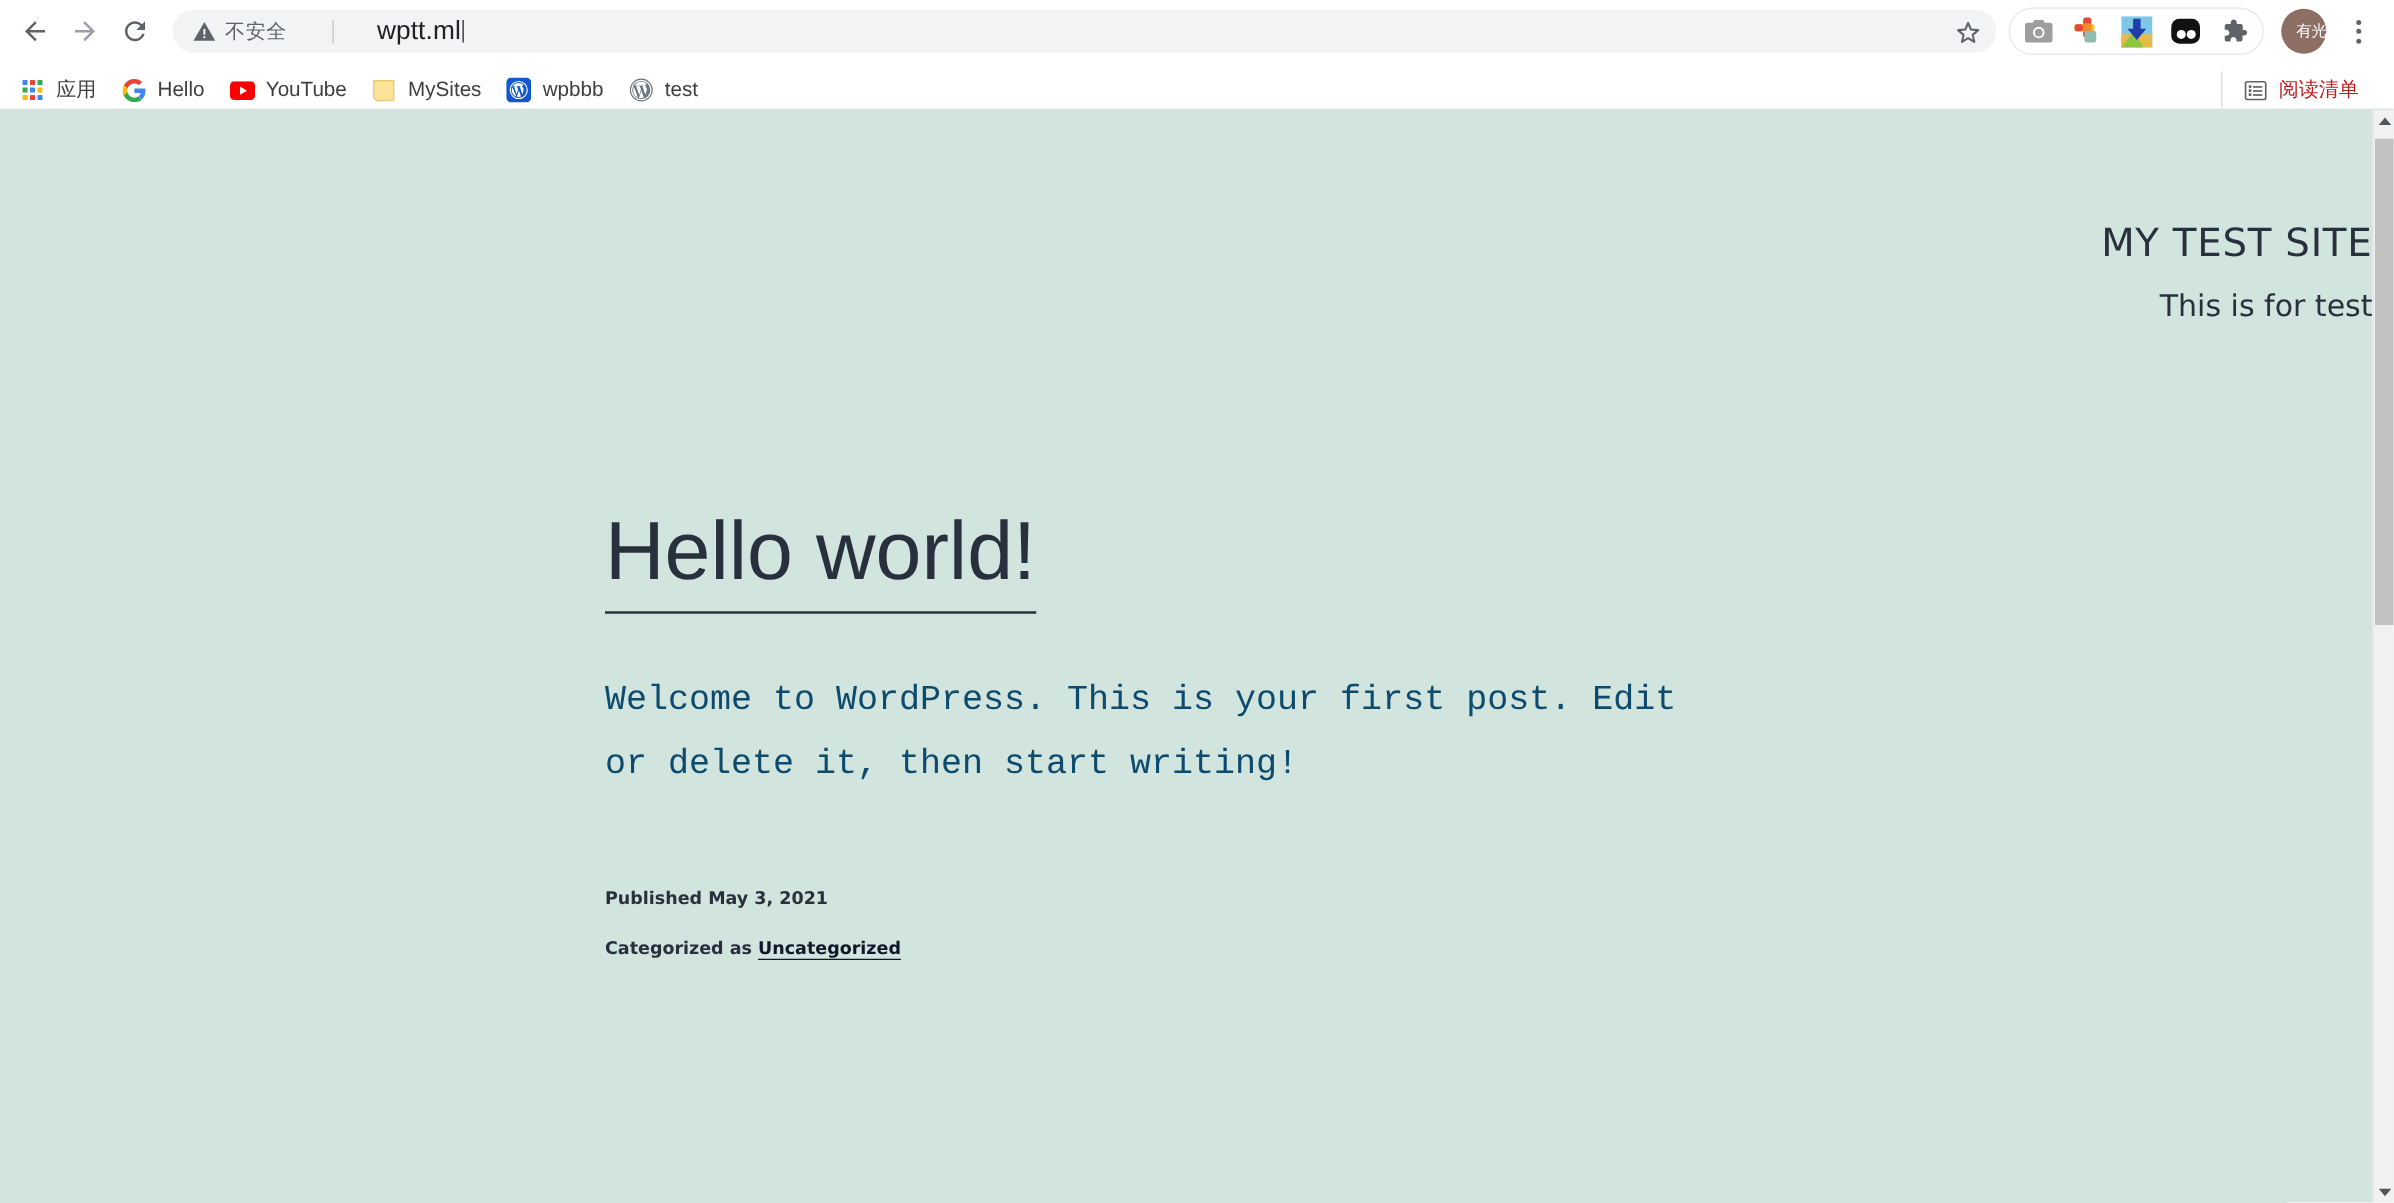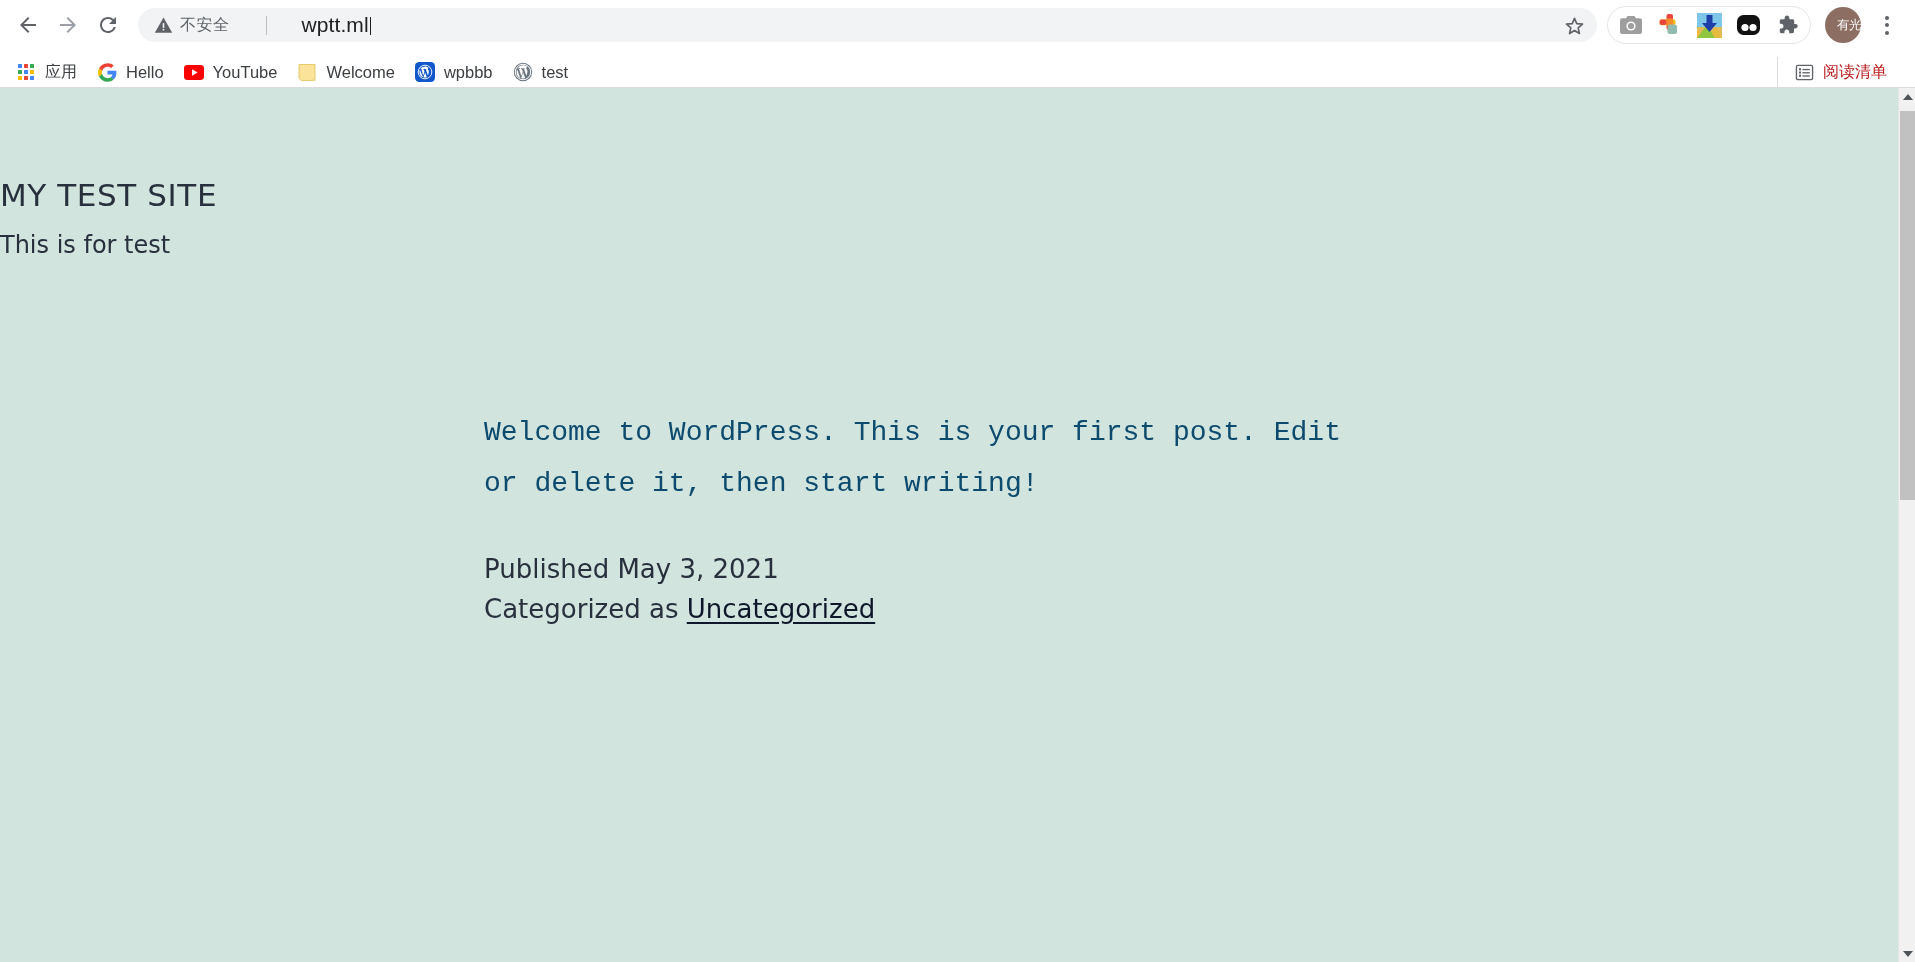--- a/index.html
+++ b/index.html
@@ -219,21 +219,21 @@
     position: relative;
   }
   #page-content {
     flex: 1 1 auto;
     background: #d1e4dd;
     position: relative;
     overflow: hidden;
   }
 
   #site-header {
-    text-align: left;
+    text-align: right;
     padding-top: 92px;
   }
   #site-title {
     font-family: "DejaVu Sans", sans-serif;
     font-size: 31px;
     font-weight: 400;
     color: #28303d;
     letter-spacing: .6px;
     line-height: 1;
   }
@@ -268,25 +268,26 @@
   #post-excerpt {
     font-family: Liberation Mono, monospace;
     font-size: 28px;
     line-height: 51px;
     color: #0c4a6e;
     margin-top: 62px;
     max-width: 900px;
     font-weight: 400;
   }
   #post-meta {
-    margin-top: 40px;
+    margin-top: 62px;
     font-family: "DejaVu Sans", sans-serif;
-    font-size: 26px;
+    font-size: 14px;
     line-height: 40px;
     color: #28303d;
+    font-weight: bold;
   }
   #post-category-link {
     color: #0f172a;
     text-decoration: underline;
     text-underline-offset: 4px;
     cursor: pointer;
   }
 
   
   #scrollbar {
@@ -467,21 +468,21 @@
     </div>
 
     <div class="bm-item">
       <span class="bm-ico">
         <svg width="18" height="19" viewBox="0 0 18 19">
           <path d="M1 1.5h16v16H3.2L1 15.2z" fill="#fbe39a"></path>
           <path d="M1 1.5h16v16H3.2L1 15.2z" fill="none" stroke="#e6c96b" stroke-width="1"></path>
           <path d="M17 13.5 L13.2 17.5 L17 17.5 Z" fill="#f0d98a"></path>
         </svg>
       </span>
-      <span class="bm-label">Welcome</span>
+      <span class="bm-label">MySites</span>
     </div>
 
     <div class="bm-item">
       <span class="bm-ico">
         <svg width="20" height="20" viewBox="0 0 24 24">
           <rect x="0" y="0" width="24" height="24" rx="5" fill="#1257cc"></rect>
           <circle cx="12" cy="12" r="8.2" fill="none" stroke="#ffffff" stroke-width="1.1"></circle>
           <path d="M5.3 12c0-.95.2-1.85.57-2.67L9.6 18.3A6.95 6.95 0 0 1 5.3 12zm6.7 6.7c-.66 0-1.3-.1-1.9-.28l2.02-5.87 2.07 5.67a.6.6 0 0 0 .05.1 6.93 6.93 0 0 1-2.24.38zm.93-9.86c.4-.2.77-.05.77-.05.36.02.32-.5-.04-.49 0 0-1.1.09-1.8.09-.66 0-1.77-.09-1.77-.09-.37-.02-.41.52-.5.5 0 0 .34-.03.7.04l1.05 2.87-1.47 4.4L7.66 8.84c.4-.2.77-.05.77-.05.36.02.4-.5.04-.49 0 0-1.1.09-1.8.09h-.43A6.94 6.94 0 0 1 12 5.3c1.8 0 3.45.69 4.68 1.82h-.11c-.67 0-1.14.58-1.14 1.2 0 .56.32 1.03.67 1.59.26.45.56 1.03.56 1.87 0 .58-.22 1.25-.51 2.19l-.67 2.25-2.45-7.38zm5.97 4.08.01-.06c.42-1.11.56-2 .56-2.79a5.9 5.9 0 0 0-.06-.9 6.92 6.92 0 0 1-.51 3.75z" fill="#ffffff"></path>
         </svg>
       </span>
@@ -519,20 +520,23 @@
 <div id="page-viewport">
 
   <div id="page-content">
 
     <header id="site-header">
       <h1 id="site-title">MY TEST SITE</h1>
       <p id="site-tagline">This is for test</p>
     </header>
 
     <article id="post-area">
+      <h2 id="post-title">
+        <a id="post-title-link" href="#">Hello world!</a>
+      </h2>
 
       <p id="post-excerpt">Welcome to WordPress. This is your first post. Edit or delete it, then start writing!</p>
 
       <div id="post-meta">
         <div>Published May 3, 2021</div>
         <div><span>Categorized as </span><a id="post-category-link" href="#">Uncategorized</a></div>
       </div>
     </article>
   </div>
 

